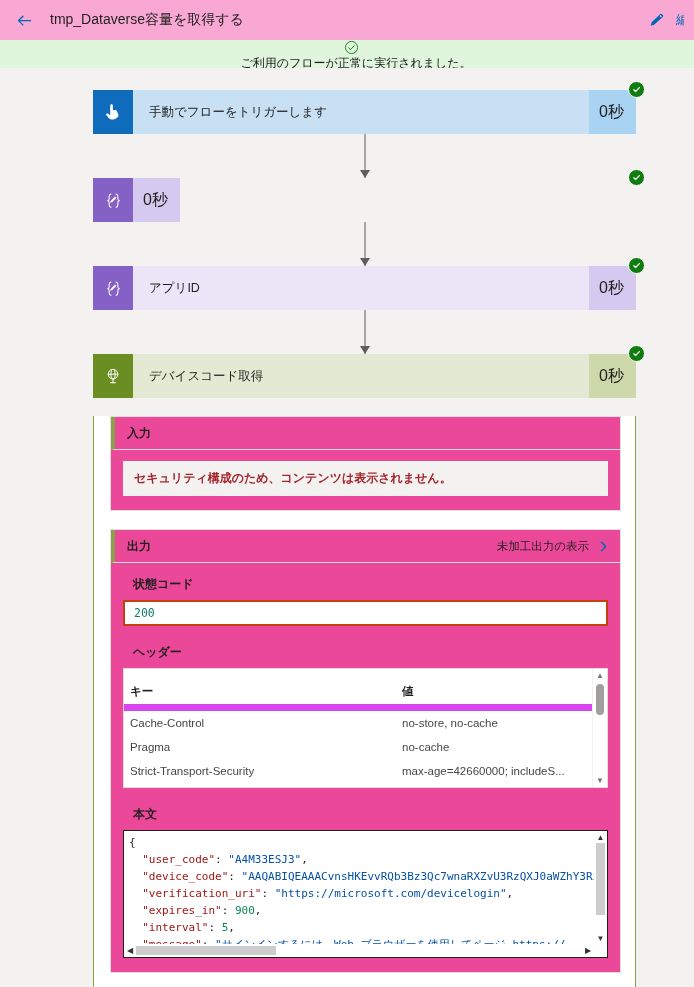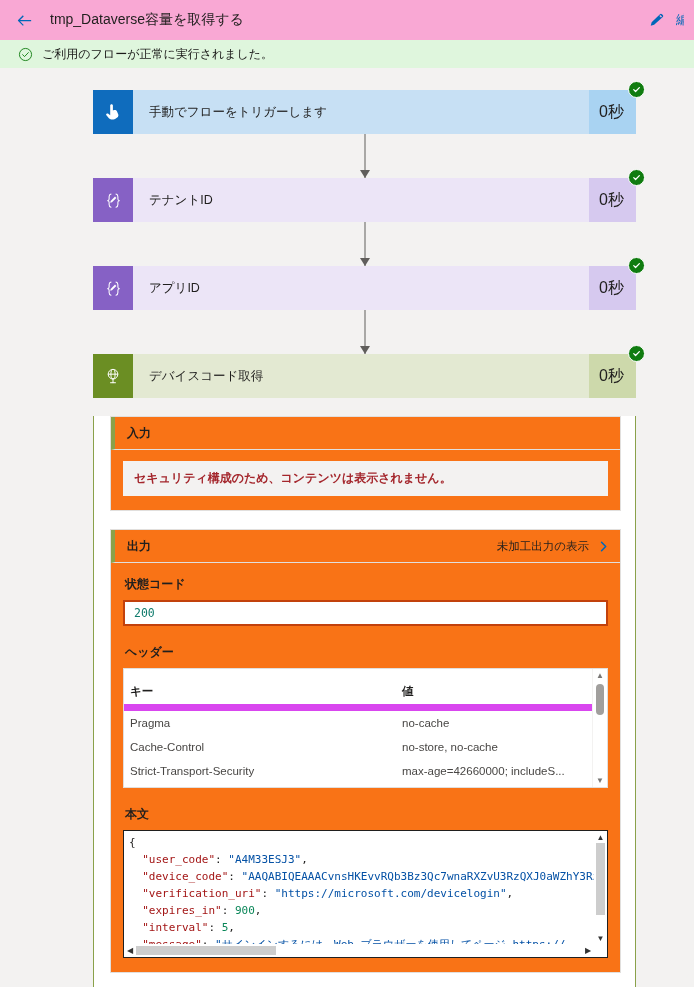--- a/index.html
+++ b/index.html
@@ -69,20 +69,21 @@
   }
 
   
   .banner {
     background: #dff6dd;
     height: 28px;
     display: flex;
     align-items: center;
     padding-left: 18px;
     box-sizing: border-box;
+    flex-direction: column;
   }
   .banner .check {
     width: 15px;
     height: 15px;
     flex: 0 0 auto;
     margin-right: 9px;
     color: #107c10;
   }
   .banner-text {
     font-size: 12px;
@@ -204,21 +205,21 @@
     border-top: none;
     box-sizing: border-box;
     padding: 0 0 22px 0;
   }
   .expanded-inner {
     margin: 18px 14px 0 16px;
   }
 
   .panel {
     border: 1px solid #e1dfdd;
-    background: #f97316;
+    background: #ec4899;
     box-sizing: border-box;
     margin-bottom: 18px;
   }
   .panel-head {
     height: 33px;
     display: flex;
     align-items: center;
     border-left: 4px solid #8aa14a;
     padding: 0 10px 0 12px;
     box-sizing: border-box;
@@ -250,21 +251,21 @@
     font-size: 12px;
     font-weight: bold;
     padding: 9px 11px;
     box-sizing: border-box;
   }
 
   .field-label {
     font-size: 12px;
     font-weight: bold;
     color: #201f1e;
-    margin: 2px 0 7px 2px;
+    margin: 2px 0 7px 10px;
   }
   .field-label.spaced { margin-top: 18px; }
 
   .status-box {
     border: 2px solid #c2410c;
     background: #ffffff;
     height: 26px;
     display: flex;
     align-items: center;
     padding-left: 9px;
@@ -473,21 +474,20 @@
     </div>
 
     <div class="step purple">
       <div class="step-icon">
         <svg viewBox="0 0 22 22" width="21" height="21" aria-hidden="true">
           <path d="M8.4 4.2c-1.6.3-2 1.2-2 2.8v2.3c0 .9-.4 1.4-1.3 1.6v.4c.9.2 1.3.7 1.3 1.6v2.3c0 1.6.4 2.5 2 2.8" fill="none" stroke="currentColor" stroke-width="1.1" stroke-linecap="round"></path>
           <path d="M13.6 4.2c1.6.3 2 1.2 2 2.8v2.3c0 .9.4 1.4 1.3 1.6v.4c-.9.2-1.3.7-1.3 1.6v2.3c0 1.6-.4 2.5-2 2.8" fill="none" stroke="currentColor" stroke-width="1.1" stroke-linecap="round"></path>
           <path d="M12.6 6.9l1.4 1.4-4.6 4.6-1.8.4.4-1.8z" fill="#ffffff"></path>
         </svg>
       </div>
-      <div class="step-title">テナントID</div>
       <div class="step-dur">0秒</div>
       <div class="status-badge">
         <svg viewBox="0 0 20 20" aria-hidden="true">
           <path d="M5 10.3l3.3 3.3L15.2 6.6" fill="none" stroke="#ffffff" stroke-width="2.3" stroke-linecap="round" stroke-linejoin="round"></path>
         </svg>
       </div>
     </div>
 
     <div class="connector">
       <div class="line"></div>
@@ -571,26 +571,26 @@
                       <col class="v">
                     </colgroup>
                   <thead>
                     <tr>
                       <th>キー</th>
                       <th>値</th>
                     </tr>
                   </thead>
                   <tbody>
                     <tr>
+                      <td>Cache-Control</td>
+                      <td>no-store, no-cache</td>
+                    </tr>
+                    <tr>
                       <td>Pragma</td>
                       <td>no-cache</td>
-                    </tr>
-                    <tr>
-                      <td>Cache-Control</td>
-                      <td>no-store, no-cache</td>
                     </tr>
                     <tr>
                       <td>Strict-Transport-Security</td>
                       <td>max-age=42660000; includeS...</td>
                     </tr>
                   </tbody>
                 </table>
               </div>
               <div class="vscroll">
                 <div class="arr">▲</div>

